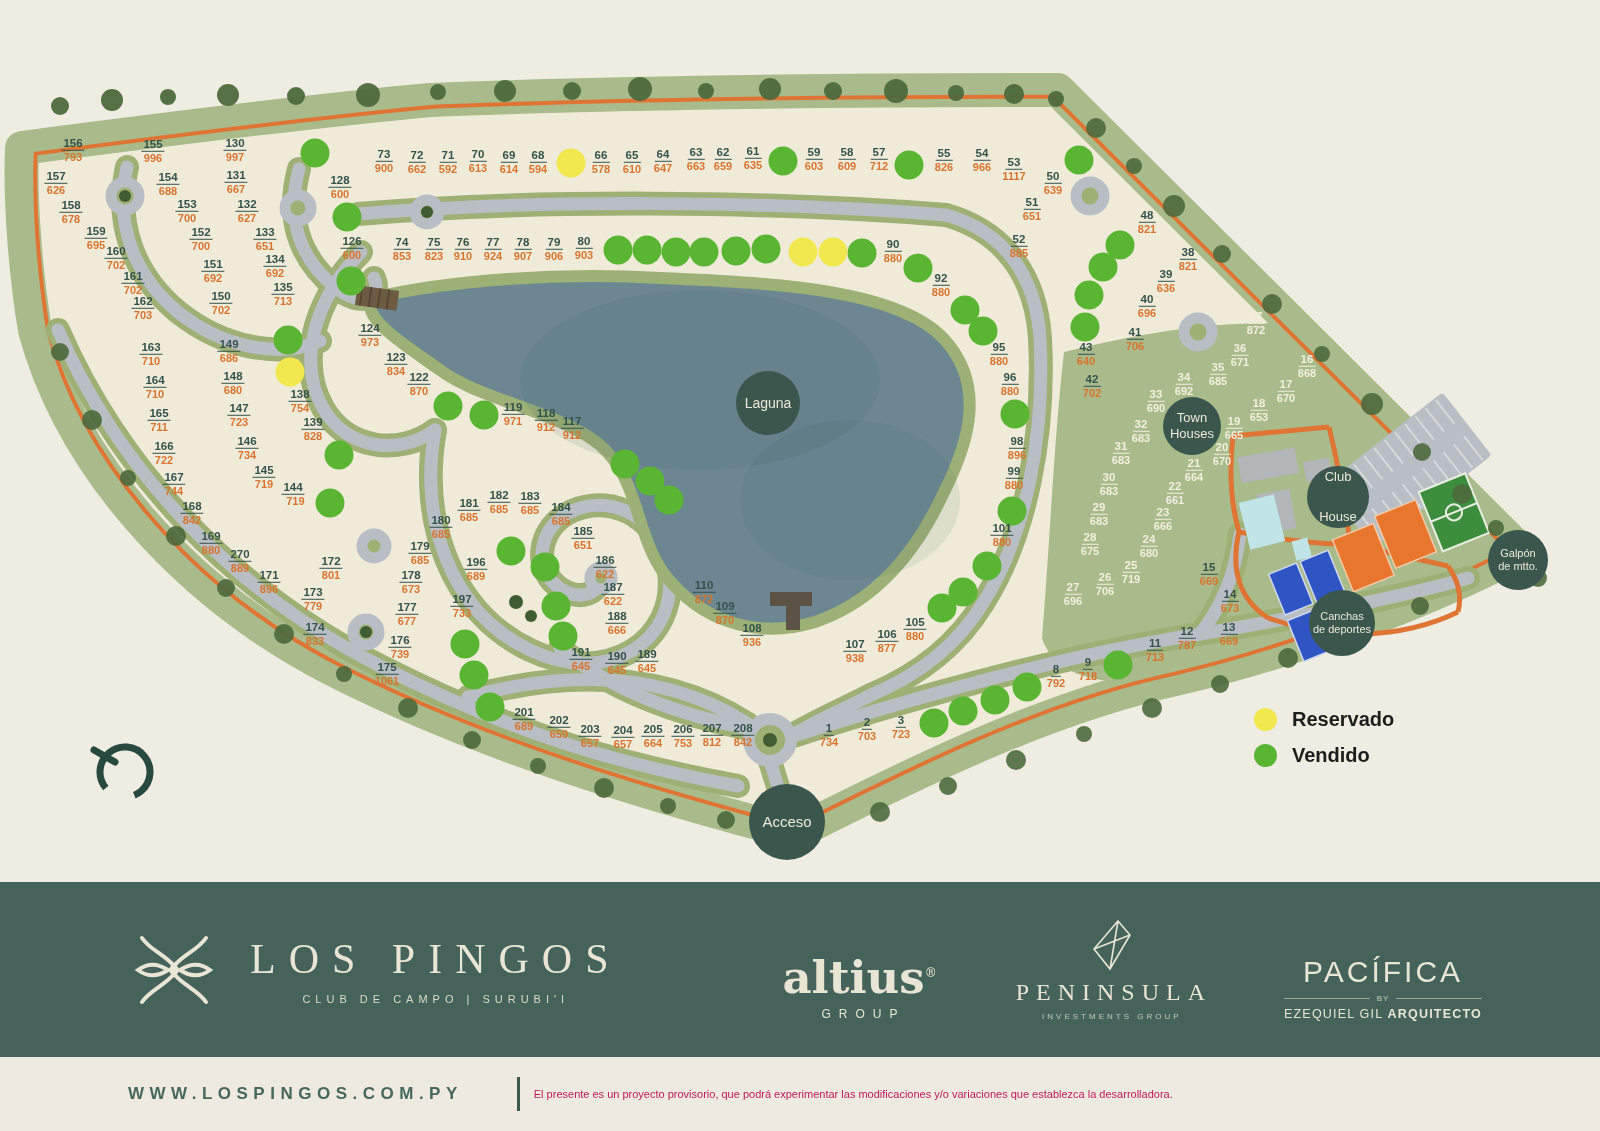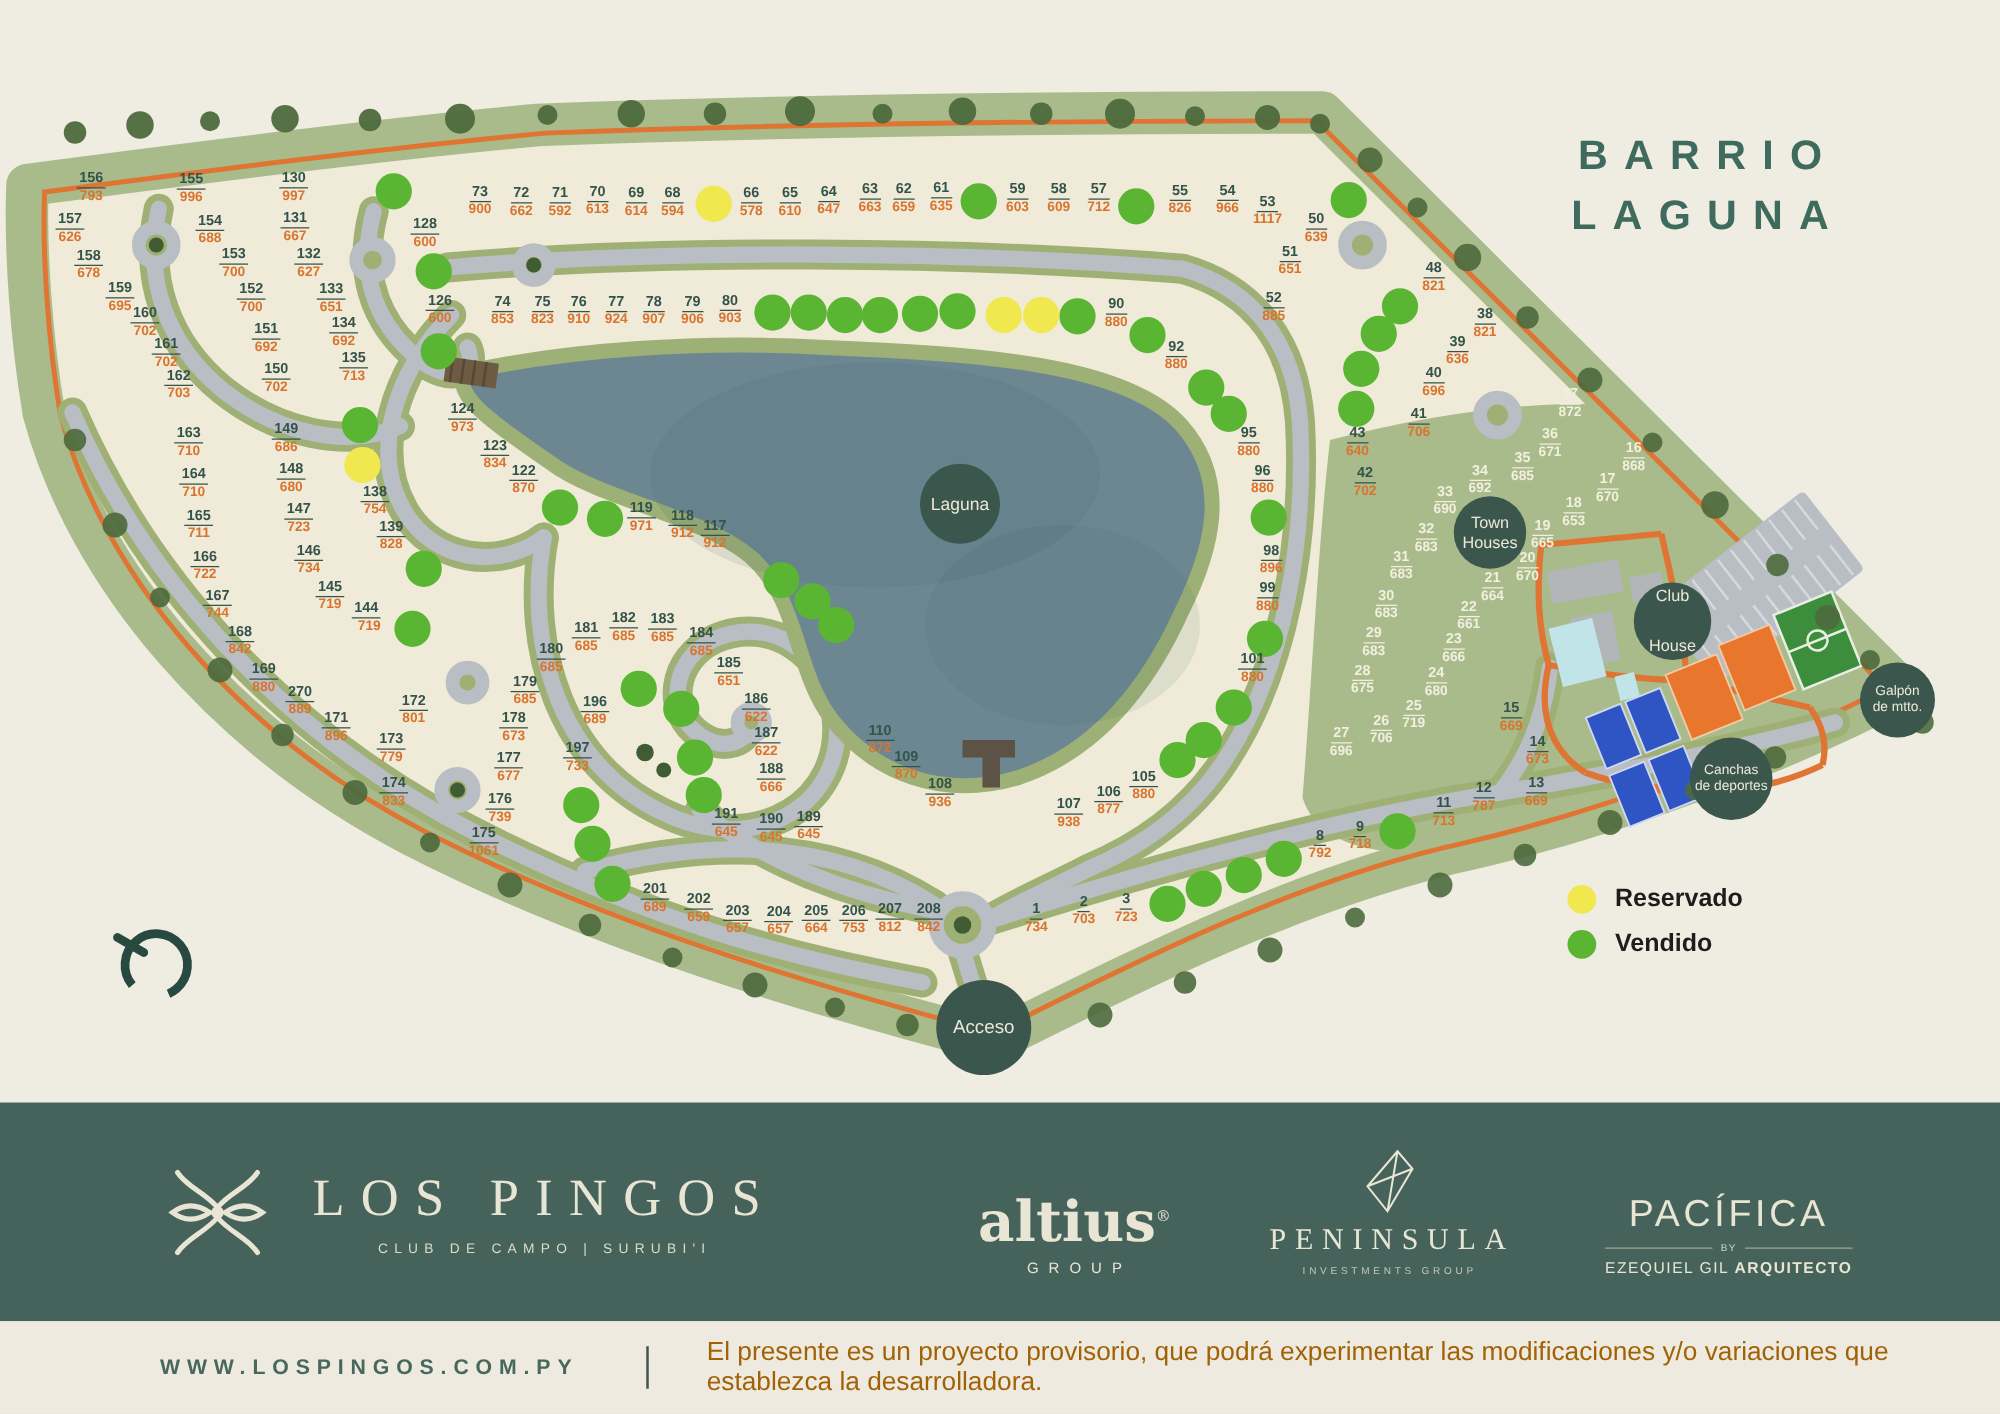--- a/index.html
+++ b/index.html
@@ -53,21 +53,21 @@
   .by-row .by{font-size:8px;letter-spacing:1px;opacity:.85;}
   .pacifica-sub{font-size:12.5px;letter-spacing:1.2px;}
   .pacifica-sub b{font-weight:700;}
   .robirosa-name{font-size:34px;font-weight:300;letter-spacing:6px;text-indent:6px;}
   .robirosa-sub{font-size:9px;letter-spacing:4.5px;margin-top:7px;opacity:.6;text-indent:4.5px;}
   
   .bottombar{position:absolute;left:0;top:1057px;width:1600px;height:74px;background:#eeeadf;
              display:flex;align-items:center;z-index:6;}
   .site{margin-left:128px;color:#47685c;font-size:17px;letter-spacing:5.5px;font-weight:600;}
   .bar-divider{width:3px;height:34px;background:#3c584f;margin-left:54px;}
-  .disclaimer{margin-left:46px;color:#a16207;font-size:21px;}
+  .disclaimer{margin-left:14px;color:#be185d;font-size:11px;}
 </style>
 </head>
 <body>
 
 <div class="page">
 
   <div class="map">
     <svg width="1600" height="885" viewBox="0 0 1600 885">
 
       <path d="M22,148 C160,130 300,112 430,100 C640,92 900,90 1058,90
@@ -475,38 +475,34 @@
           <div>Laguna</div>
         </div>
         <div class="poi" style="left: 1192px; top: 426px; width: 58px; height: 58px; font-size: 13px;">
           <div>Town</div>
           <div>Houses</div>
         </div>
         <div class="poi" style="left: 1338px; top: 497px; width: 62px; height: 62px; font-size: 13px; gap: 24px;">
           <div>Club</div>
           <div>House</div>
         </div>
-        <div class="poi" style="left: 1385px; top: 623px; width: 66px; height: 66px; font-size: 11px; justify-content: center;">
+        <div class="poi" style="left: 1342px; top: 623px; width: 66px; height: 66px; font-size: 11px; justify-content: center;">
           <div>Canchas</div>
           <div>de deportes</div>
         </div>
         <div class="poi" style="left: 1518px; top: 560px; width: 60px; height: 60px; font-size: 11px;">
           <div>Galpón</div>
           <div>de mtto.</div>
         </div>
         <div class="poi" style="left: 787px; top: 822px; width: 76px; height: 76px; font-size: 15px;">
           <div>Acceso</div>
         </div>
       </div>
   </div>
 
-  <div class="title">
-    <div>BARRIO</div>
-    <div>LAGUNA</div>
-  </div>
 
   <div class="legend">
     <div class="legend-row">
       <span class="legend-dot reserved"></span>
       <span class="legend-label">Reservado</span>
     </div>
     <div class="legend-row">
       <span class="legend-dot sold"></span>
       <span class="legend-label">Vendido</span>
     </div>

